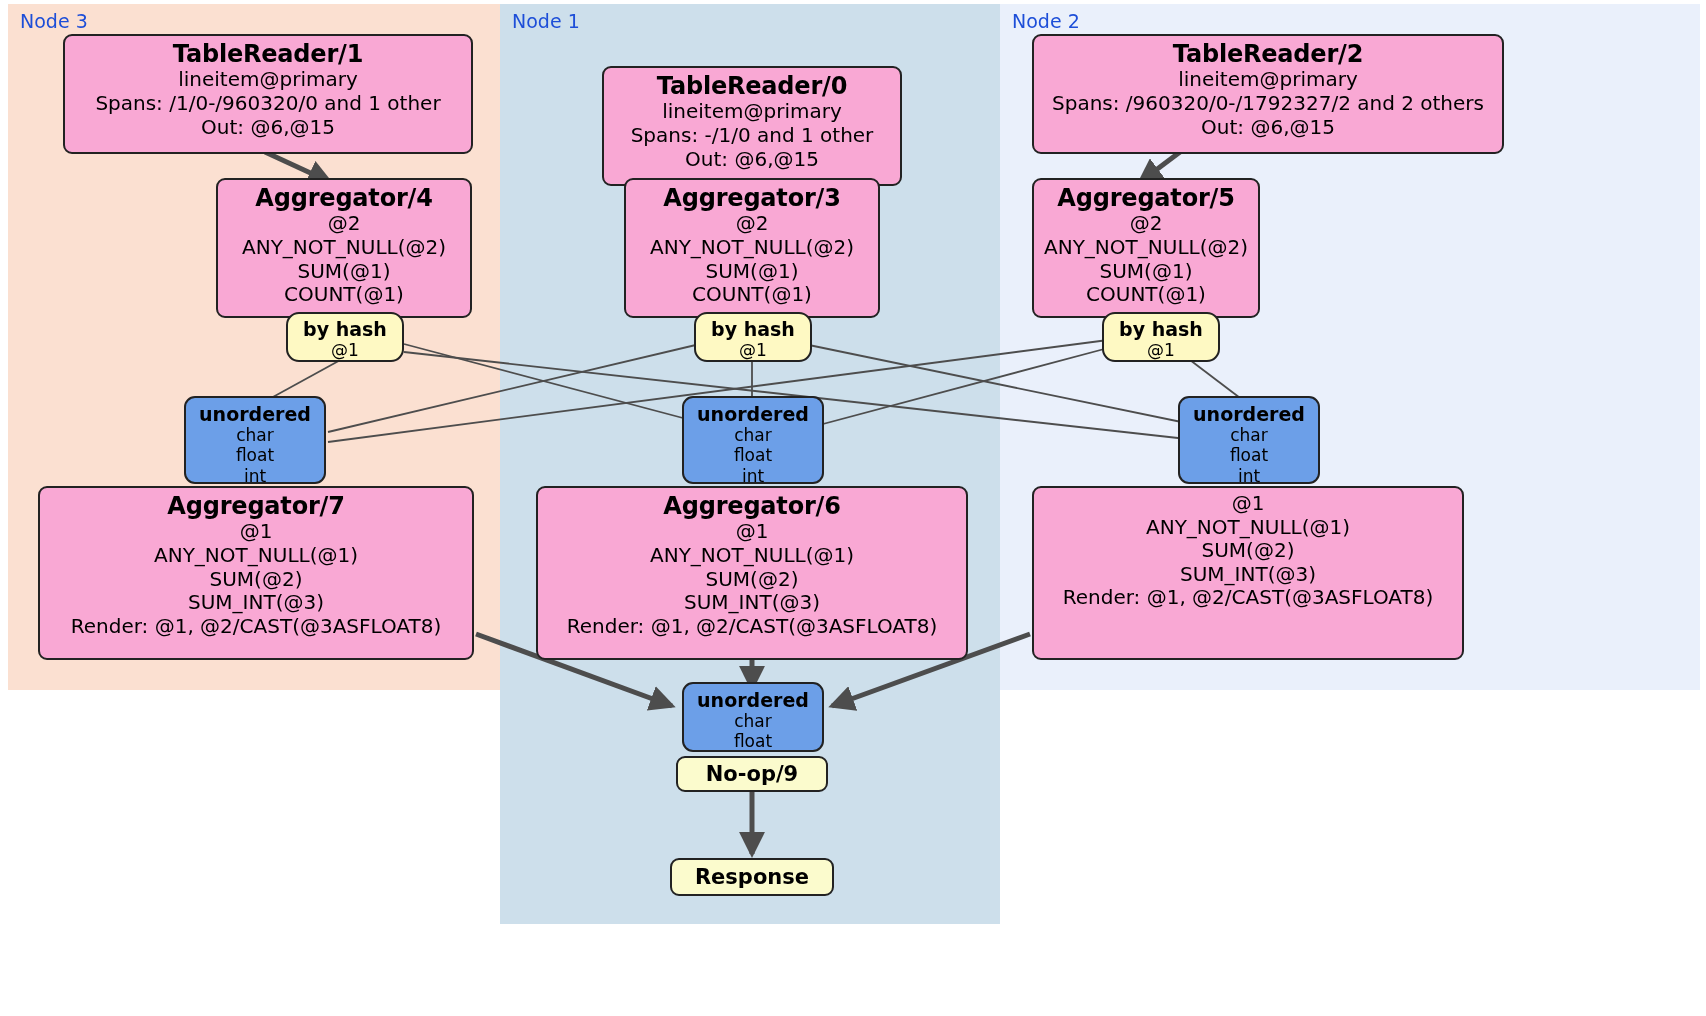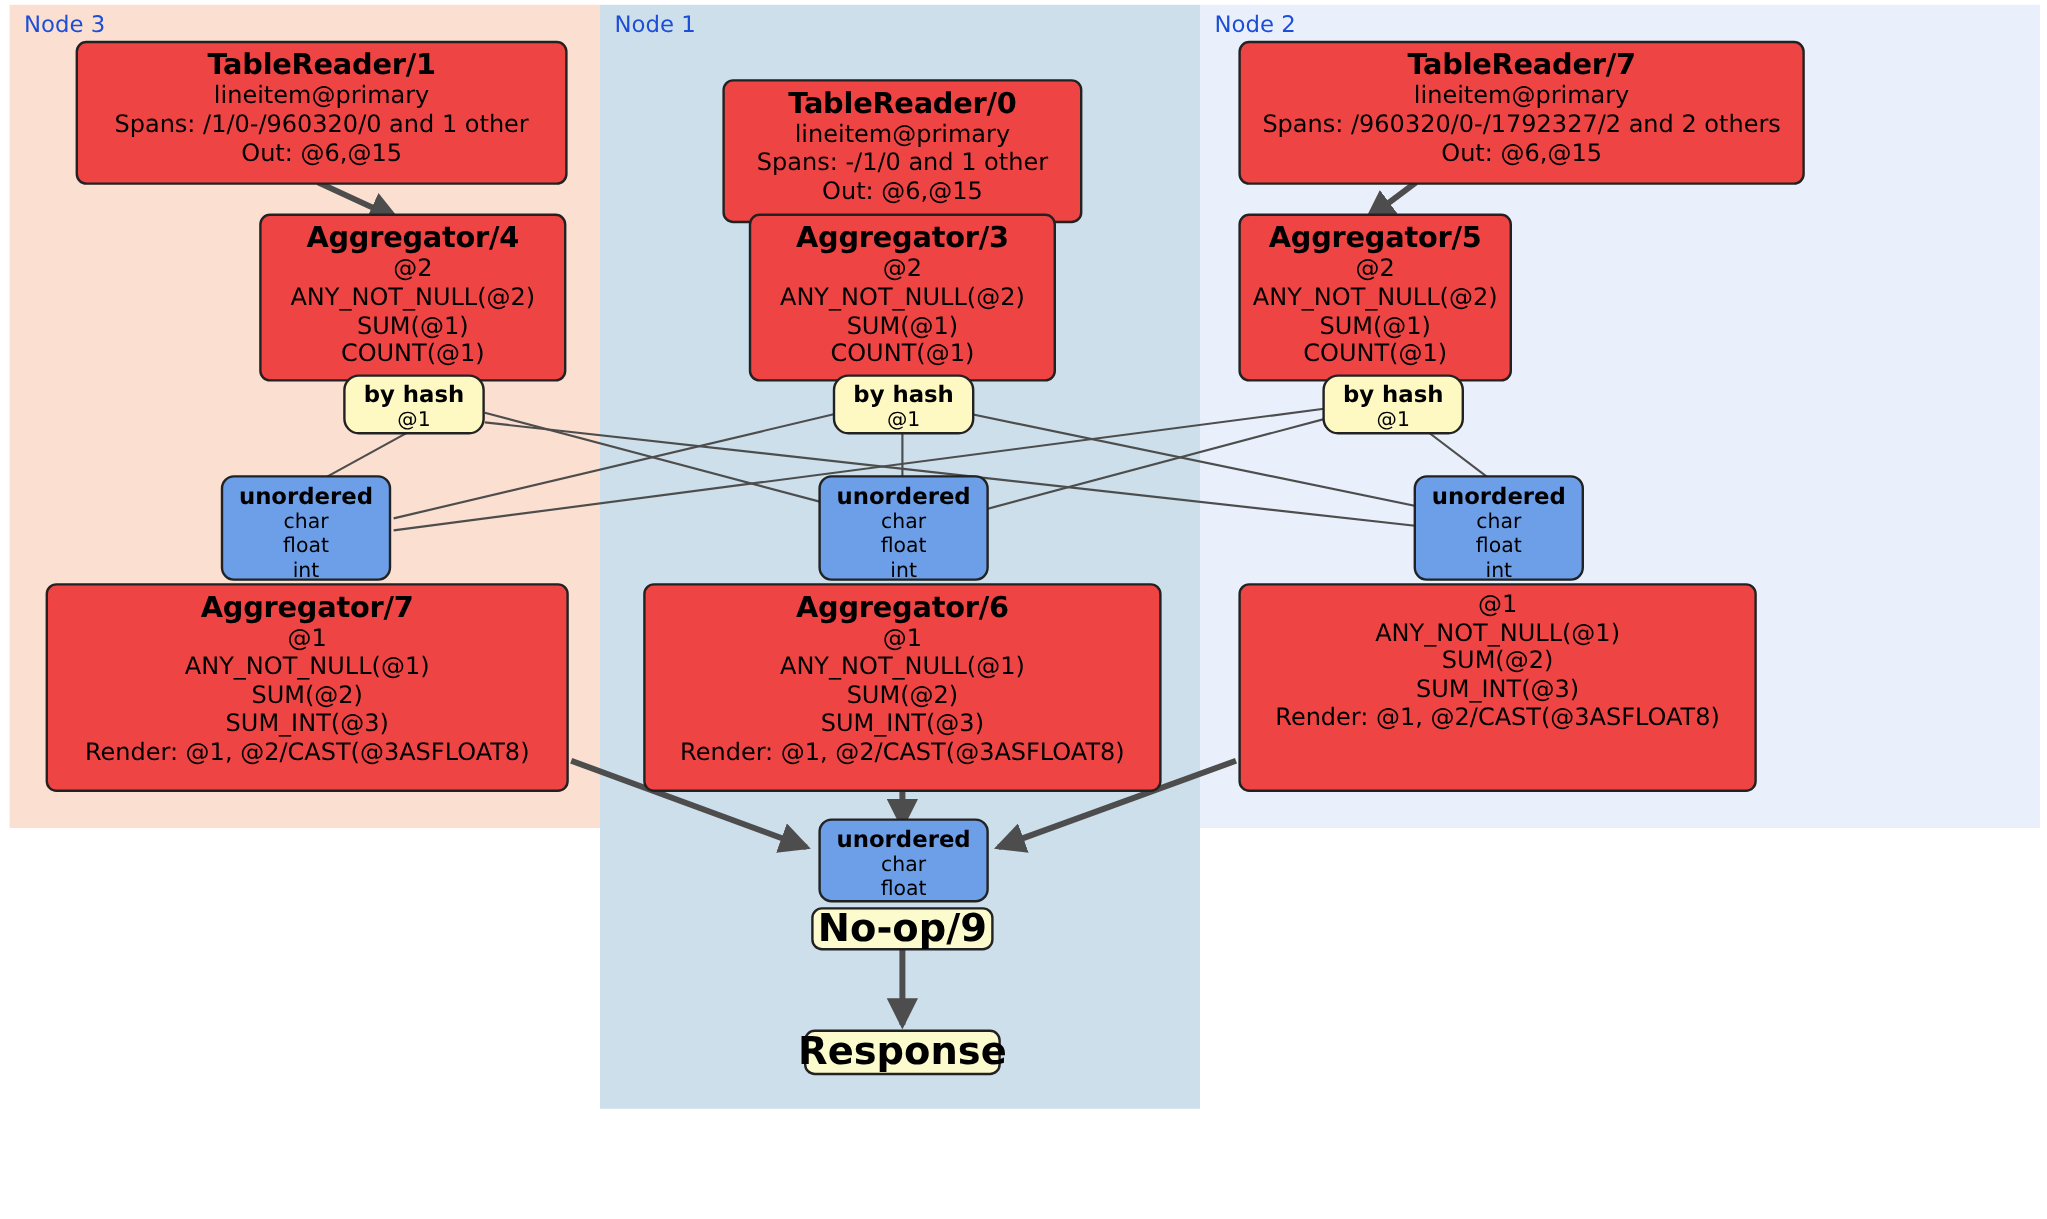--- a/index.html
+++ b/index.html
@@ -47,21 +47,21 @@
   
   .gbox {
     position: absolute;
     box-sizing: border-box;
     border: 2px solid #222222;
     text-align: center;
     color: #000000;
     line-height: 1.18;
   }
   .proc {
-    background: #ef4444;
+    background: #f9a8d4;
     border-radius: 9px;
     padding-top: 4px;
   }
   .proc .title {
     font-weight: bold;
     font-size: 24px;
     letter-spacing: -0.2px;
   }
   .proc .detail {
     font-size: 20px;
@@ -95,21 +95,21 @@
   .simple {
     background: #fbfbcd;
     border-radius: 9px;
     z-index: 6;
     display: flex;
     align-items: center;
     justify-content: center;
   }
   .simple .title {
     font-weight: bold;
-    font-size: 32px;
+    font-size: 21px;
   }
   .zlift { z-index: 7; }
 </style>
 </head>
 <body>
 
 <div id="canvas">
 
   <div class="node-panel" id="panel-node3">
     <span class="node-label">Node 3</span>
@@ -165,21 +165,21 @@
   </div>
 
   <div class="gbox proc" style="left:602px; top:34px;  width:300px; height:120px;margin-top:32px;">
     <div class="title">TableReader/0</div>
     <div class="detail">lineitem@primary</div>
     <div class="detail">Spans: -/1/0 and 1 other</div>
     <div class="detail">Out: @6,@15</div>
   </div>
 
   <div class="gbox proc" style="left:1032px; top:34px; width:472px; height:120px;">
-    <div class="title">TableReader/7</div>
+    <div class="title">TableReader/2</div>
     <div class="detail">lineitem@primary</div>
     <div class="detail">Spans: /960320/0-/1792327/2 and 2 others</div>
     <div class="detail">Out: @6,@15</div>
   </div>
 
   <div class="gbox proc" style="left:216px; top:178px; width:256px; height:140px;">
     <div class="title">Aggregator/4</div>
     <div class="detail">@2</div>
     <div class="detail">ANY_NOT_NULL(@2)</div>
     <div class="detail">SUM(@1)</div>

